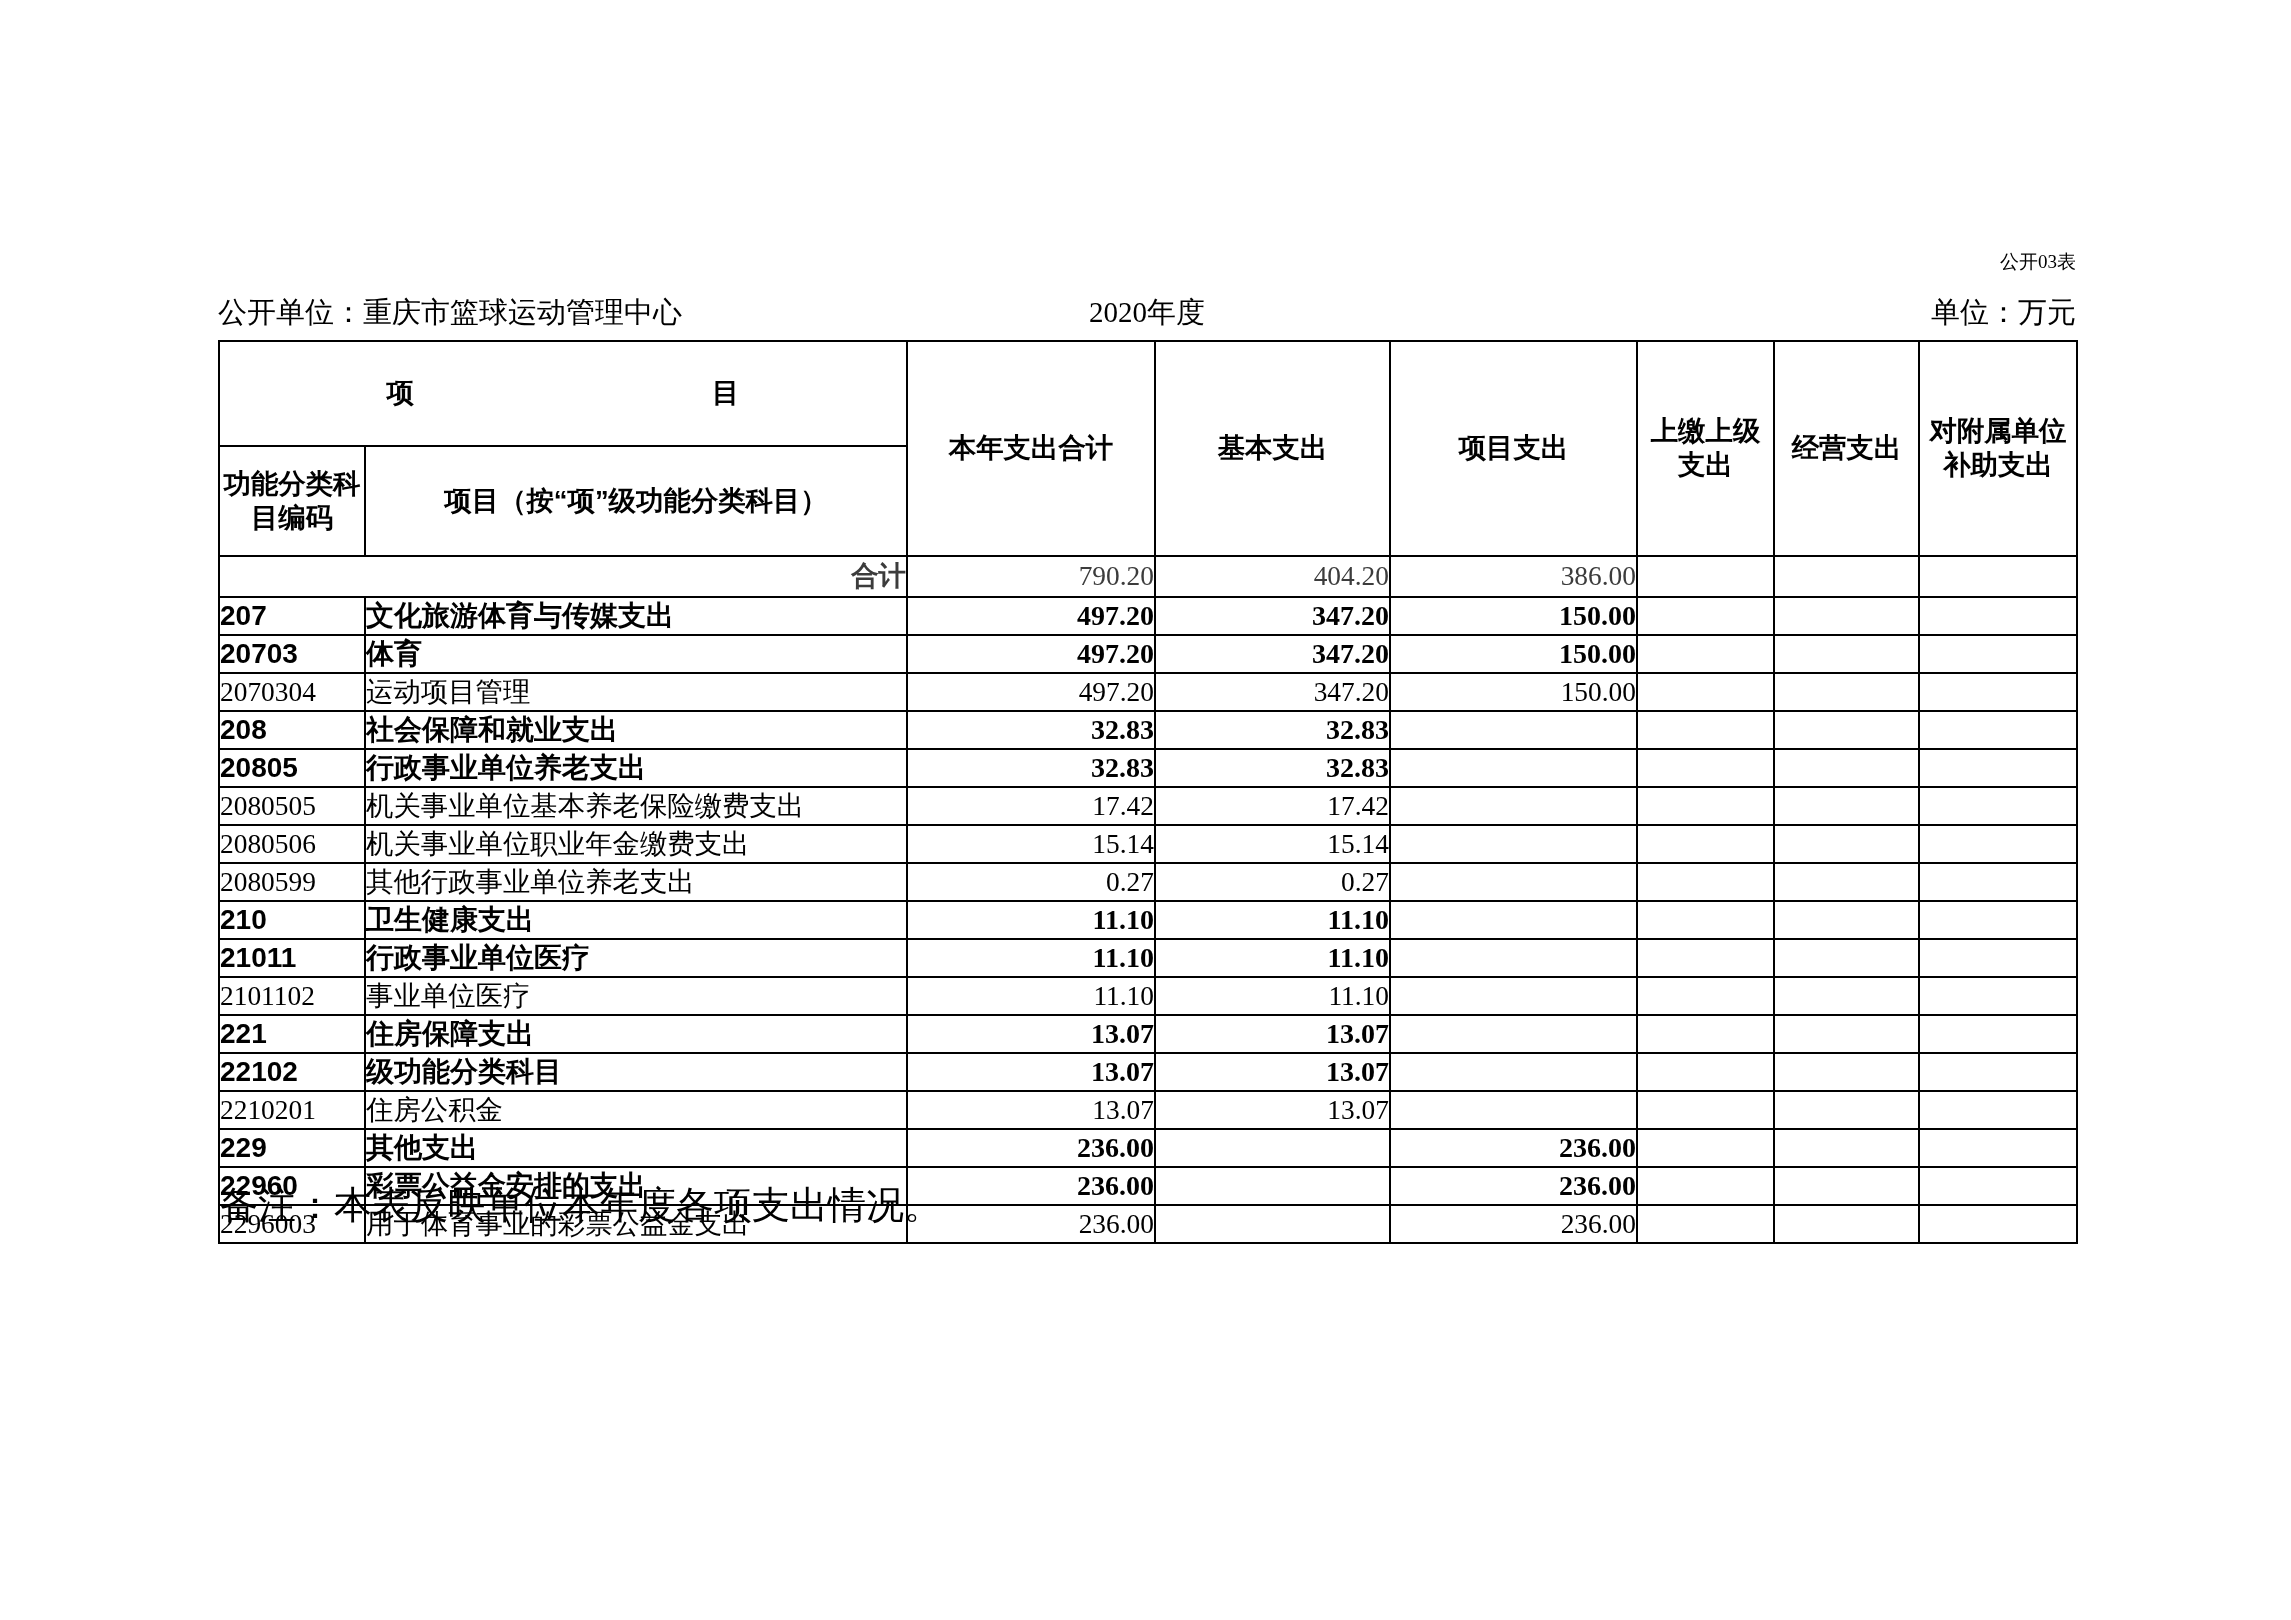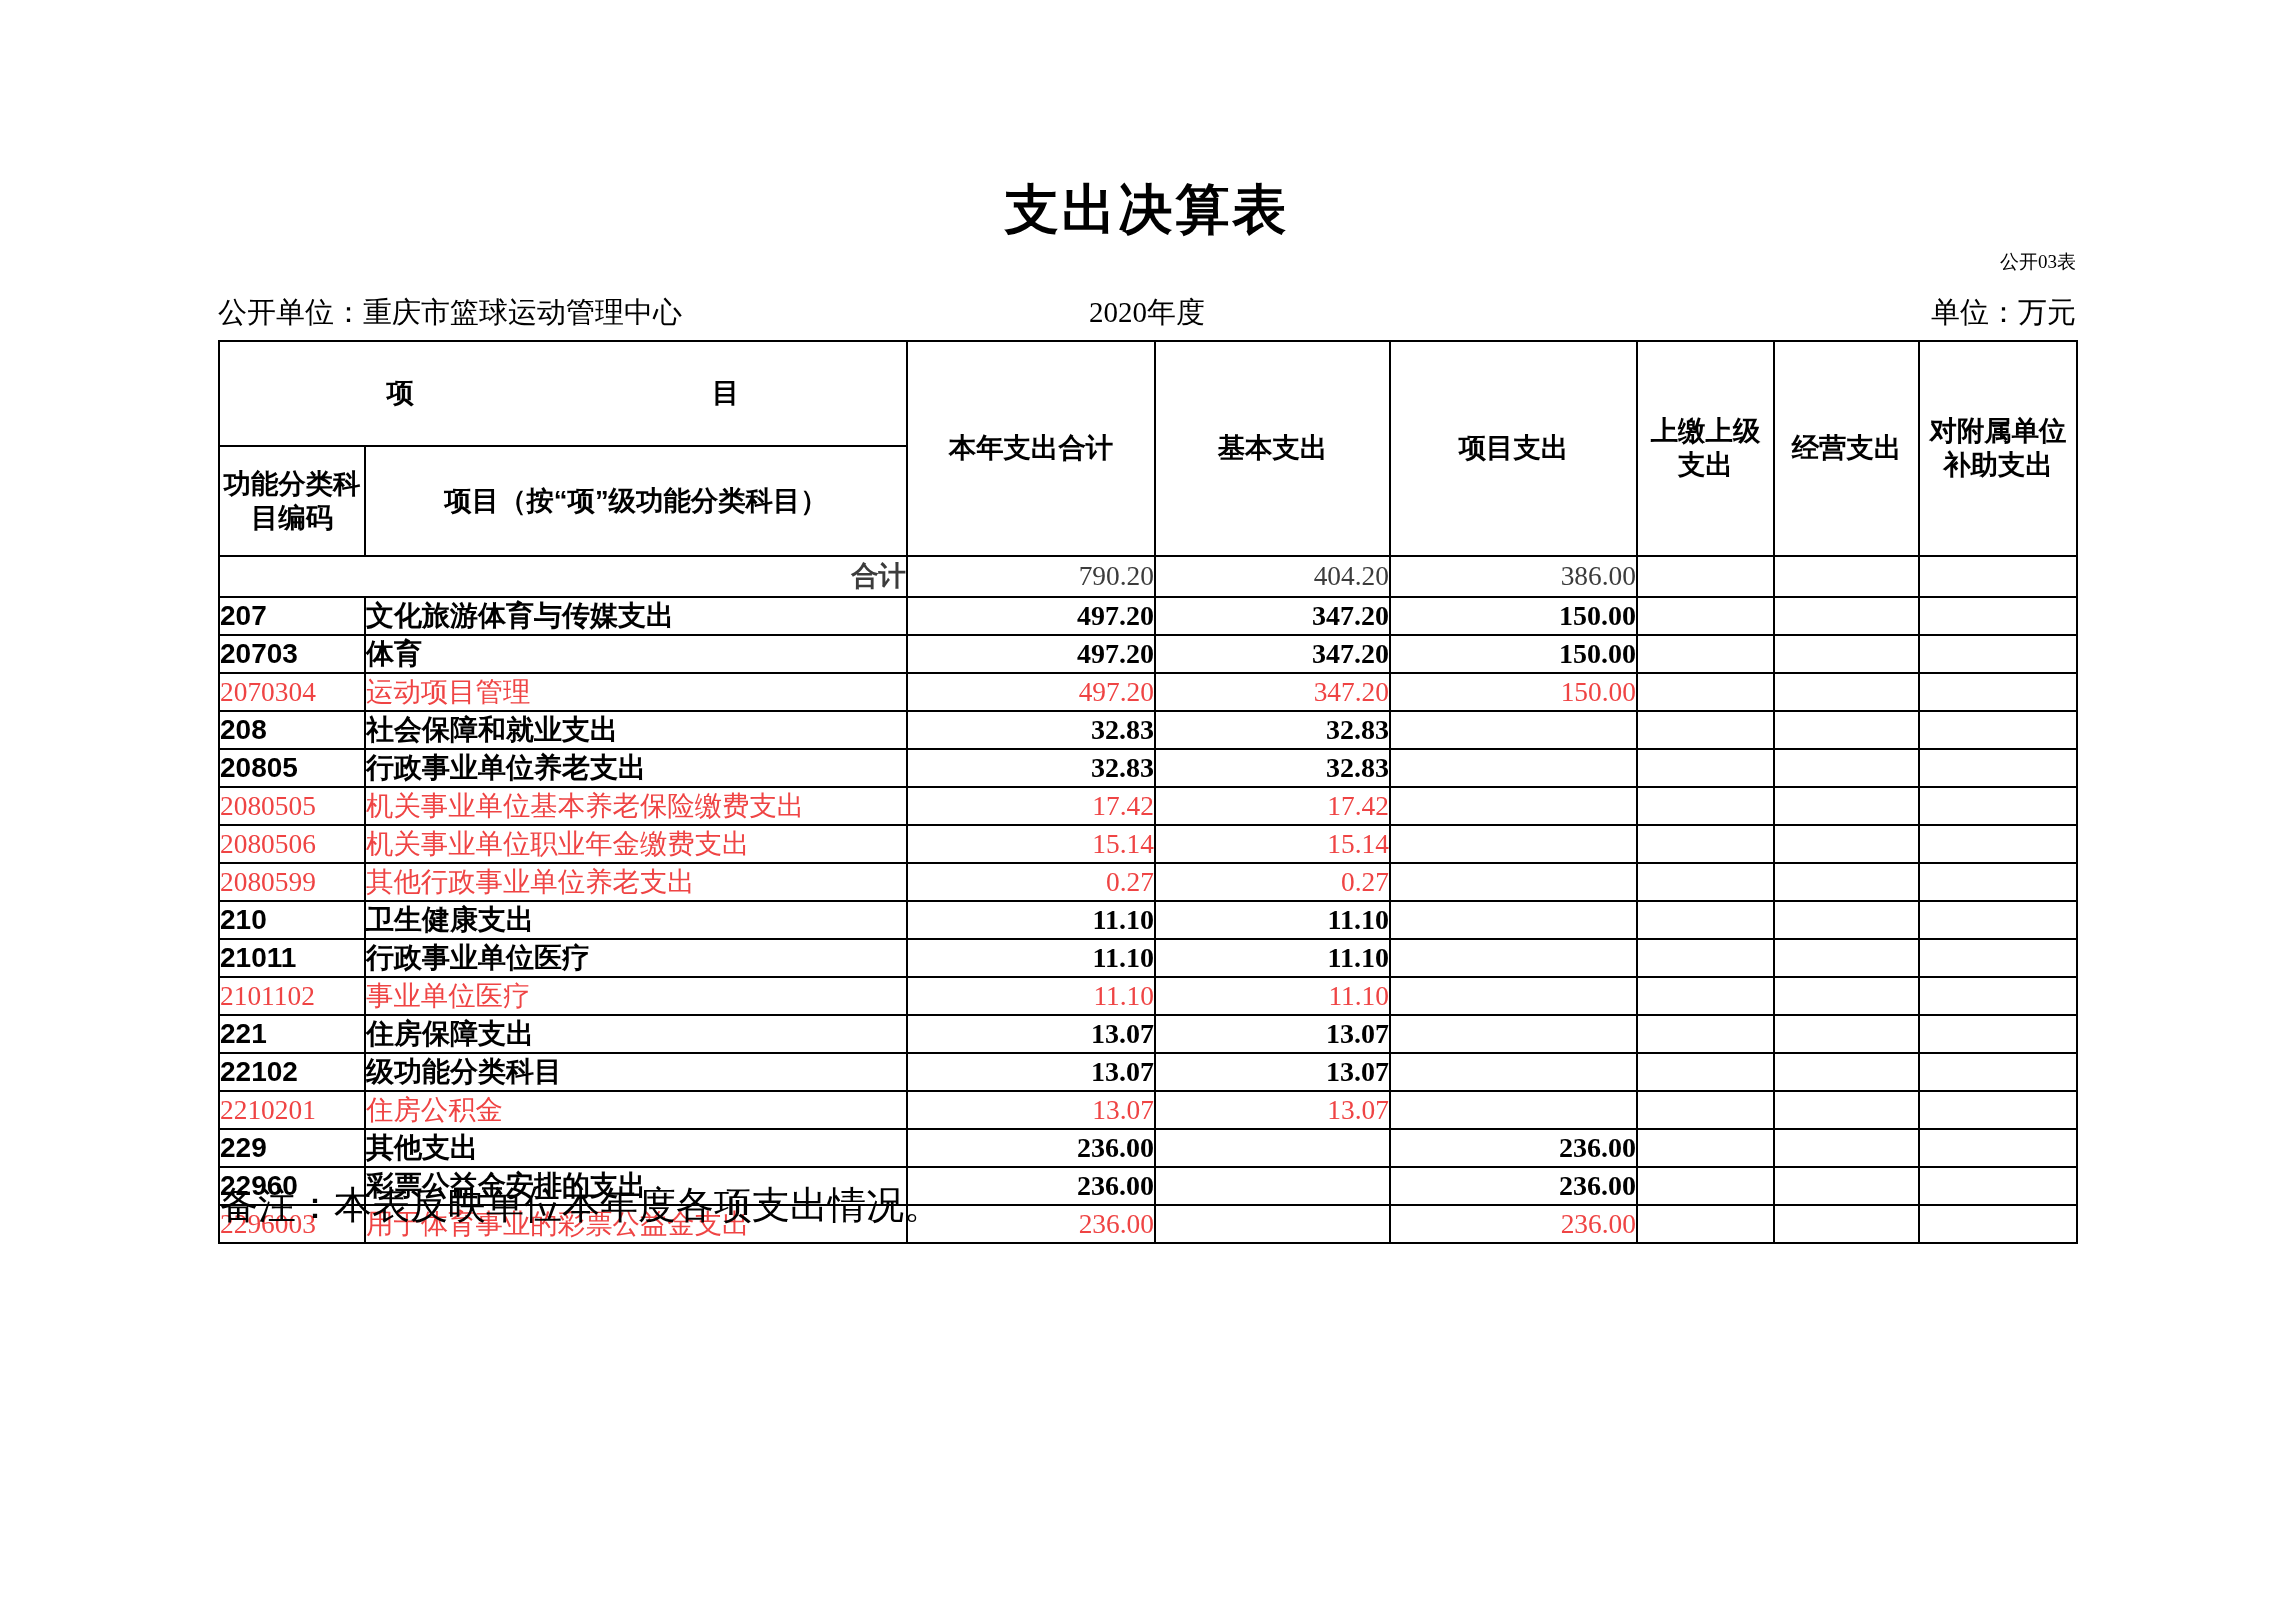--- a/index.html
+++ b/index.html
@@ -75,41 +75,40 @@
   td.num{text-align:right;padding-right:6.9px;}
 
   tr.bold td{
     font-weight:bold;
     font-size:28px;
   }
   tr.bold td.item, tr.bold td.code{
     font-family:"Liberation Sans","DejaVu Sans",sans-serif;
     margin-top:6px;
   }
-  tr.detail td{color:#ef4444;}
+  tr.detail td{color:#000000;}
   tr.detail td.item{}
   tr.sum td{color:#3c3c3c;}
   td.sum-label{
     text-align:right;
     color:#000;
     font-family:"Liberation Sans","DejaVu Sans",sans-serif;
     font-weight:bold;
   }
   .note{
     position:absolute;
     left:220px; top:1180px;
     font-size:38px;
   }
 </style>
 </head>
 <body>
 
 <div class="page">
 
-  <div class="doc-title">支出决算表</div>
   <div class="table-code">公开03表</div>
 
   <div class="meta-row">
     <span class="meta-left">公开单位：重庆市篮球运动管理中心</span>
     <span class="meta-center">2020年度</span>
     <span class="meta-right">单位：万元</span>
   </div>
 
   <table class="main">
     <colgroup>

